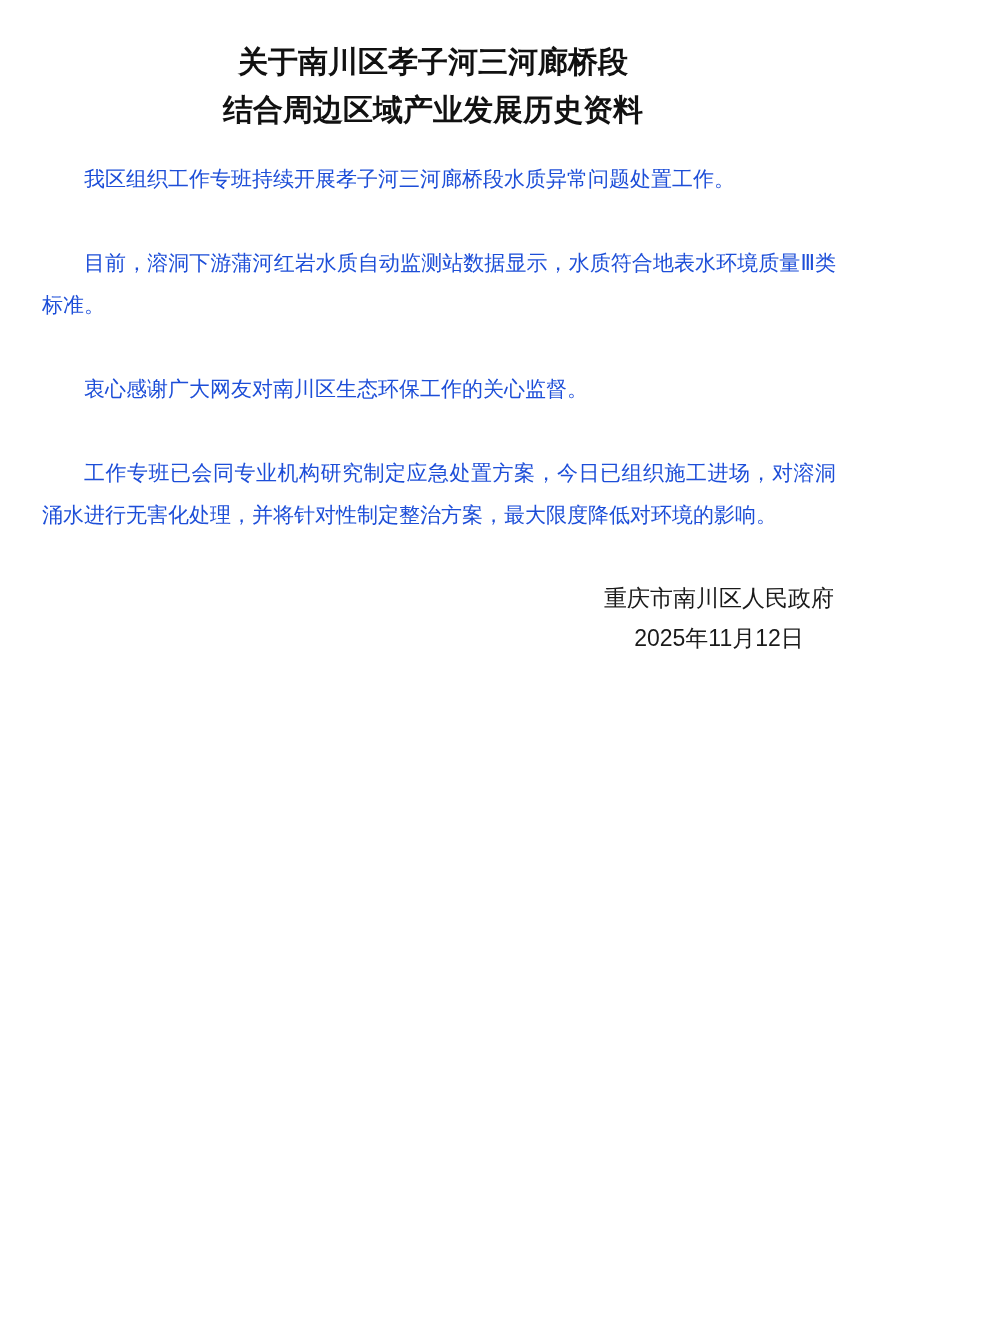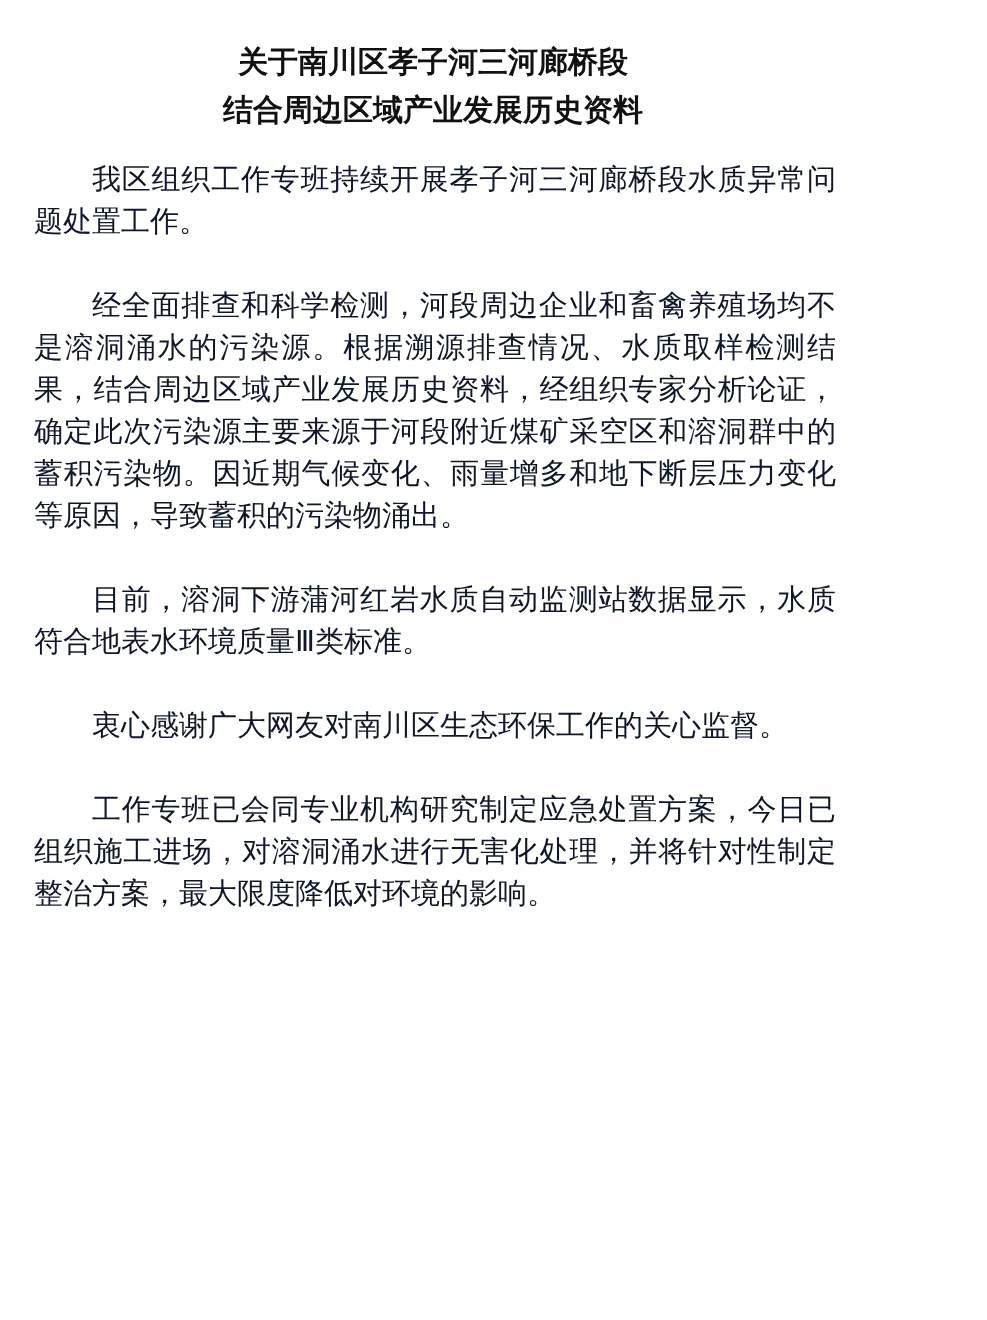--- a/index.html
+++ b/index.html
@@ -26,27 +26,27 @@
     text-align: center;
     font-size: 30px;
     font-weight: bold;
     color: #111111;
     line-height: 48px;
   }
   .title .title-line {
     display: block;
   }
   .body-text p {
-    margin: 0 0 42px 4px;
-    font-size: 29px;
+    margin: 0 0 42px 12px;
+    font-size: 21px;
     line-height: 42px;
     text-align: justify;
     text-justify: inter-ideograph;
     text-indent: 2em;
-    color: #0f172a;
+    color: #1d4ed8;
   }
   .sig-wrap {
     width: max-content;
     margin-left: auto;
     margin-right: 2px;
     display: flex;
     flex-direction: column;
     align-items: center;
   }
   .sig-wrap .sig-line {
@@ -61,20 +61,23 @@
 
 <div class="doc">
 
   <h1 class="title">
     <span class="title-line">关于南川区孝子河三河廊桥段</span>
     <span class="title-line">结合周边区域产业发展历史资料</span>
   </h1>
 
   <div class="body-text">
     <p>我区组织工作专班持续开展孝子河三河廊桥段水质异常问题处置工作。</p>
-    <p>经全面排查和科学检测，河段周边企业和畜禽养殖场均不是溶洞涌水的污染源。根据溯源排查情况、水质取样检测结果，结合周边区域产业发展历史资料，经组织专家分析论证，确定此次污染源主要来源于河段附近煤矿采空区和溶洞群中的蓄积污染物。因近期气候变化、雨量增多和地下断层压力变化等原因，导致蓄积的污染物涌出。</p>
     <p>目前，溶洞下游蒲河红岩水质自动监测站数据显示，水质符合地表水环境质量Ⅲ类标准。</p>
     <p>衷心感谢广大网友对南川区生态环保工作的关心监督。</p>
     <p>工作专班已会同专业机构研究制定应急处置方案，今日已组织施工进场，对溶洞涌水进行无害化处理，并将针对性制定整治方案，最大限度降低对环境的影响。</p>
   </div>
 
+  <div class="sig-wrap">
+    <div class="sig-line">重庆市南川区人民政府</div>
+    <div class="sig-line">2025年11月12日</div>
+  </div>
 
 </div>
 
 </body></html>

